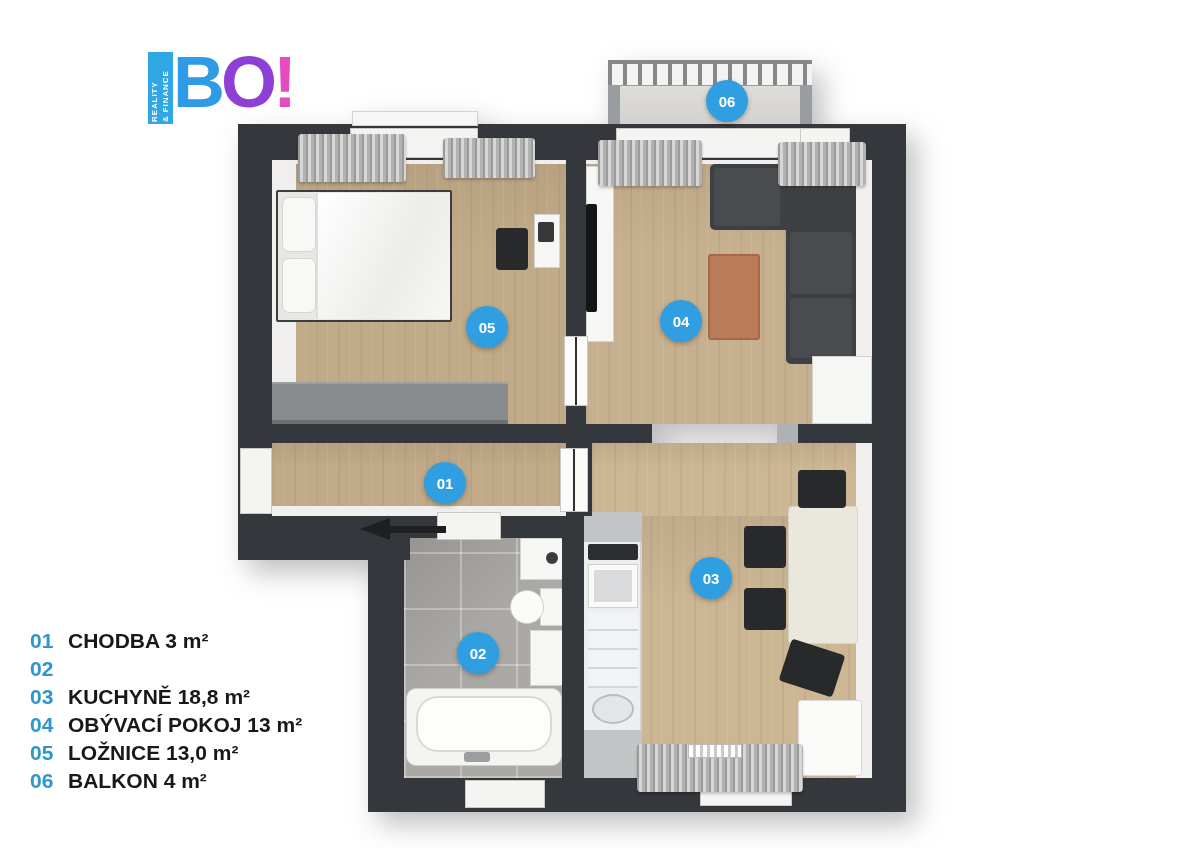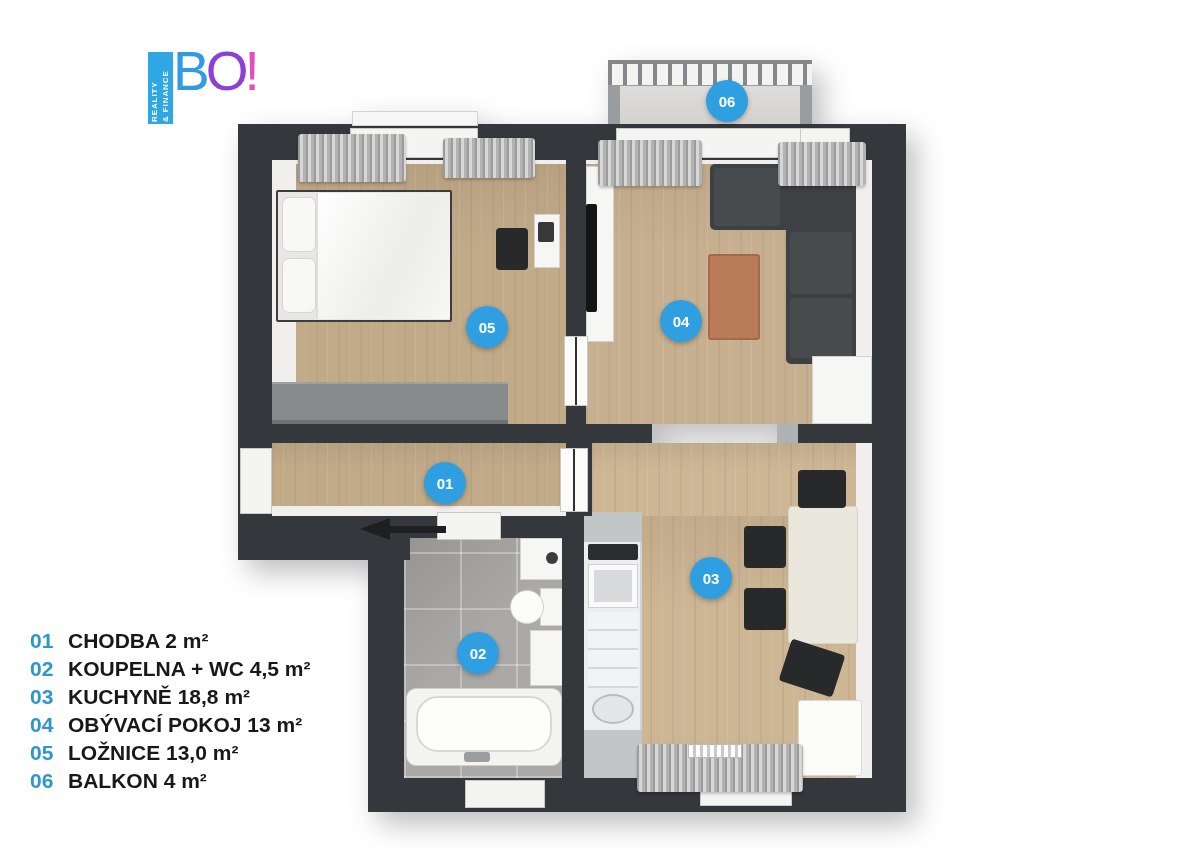--- a/index.html
+++ b/index.html
@@ -10,21 +10,21 @@
 
   
   #title{left:420px;top:16px;width:360px;text-align:center;font-size:32px;font-weight:bold;
          color:#121315;letter-spacing:.5px;}
   #logo{left:148px;top:50px;width:190px;height:80px;}
   #logo-bar{left:0;top:2px;width:25px;height:72px;background:#2fa7e5;}
   #logo-bar-inner{position:absolute;left:0;top:0;width:72px;height:25px;
       transform:rotate(-90deg) translate(-72px,0);transform-origin:top left;
       color:#ffffff;font-size:8px;font-weight:bold;letter-spacing:.9px;line-height:1.3;
       display:flex;flex-direction:column;justify-content:center;padding-left:2px;}
-  #logo-word{left:25px;top:-14px;font-size:55px;font-weight:normal;letter-spacing:-4px;line-height:1.3;}
+  #logo-word{left:25px;top:-14px;font-size:72px;font-weight:bold;letter-spacing:-4px;line-height:1.3;}
   .letter-b{color:#2f9be5;} .letter-o{color:#8e3fd6;} .letter-x{color:#e44cc0;}
 
   
   #legend{left:30px;top:629px;}
   .lrow{display:flex;align-items:baseline;height:28px;}
   .lnum{width:38px;color:#2e96cf;font-size:21px;font-weight:bold;}
   .llabel{color:#17181a;font-size:21px;font-weight:bold;white-space:nowrap;}
 
   
   #plan{left:0;top:0;width:1200px;height:848px;
@@ -73,25 +73,24 @@
         <span>REALITY</span>
         <span>&amp; FINANCE</span>
       </div>
     </div>
     <div class="abs" id="logo-word"><span class="letter-b">B</span><span class="letter-o">O</span><span class="letter-x">!</span></div>
   </div>
 
   <div class="abs" id="legend">
     <div class="lrow">
         <span class="lnum">01</span>
-        <span class="llabel">CHODBA 2 m²</span>
+        <span class="llabel">CHODBA 3 m²</span>
       </div>
     <div class="lrow">
         <span class="lnum">02</span>
-        <span class="llabel">KOUPELNA + WC 4,5 m²</span>
       </div>
     <div class="lrow">
         <span class="lnum">03</span>
         <span class="llabel">KUCHYNĚ 18,8 m²</span>
       </div>
     <div class="lrow">
         <span class="lnum">04</span>
         <span class="llabel">OBÝVACÍ POKOJ 13 m²</span>
       </div>
     <div class="lrow">

